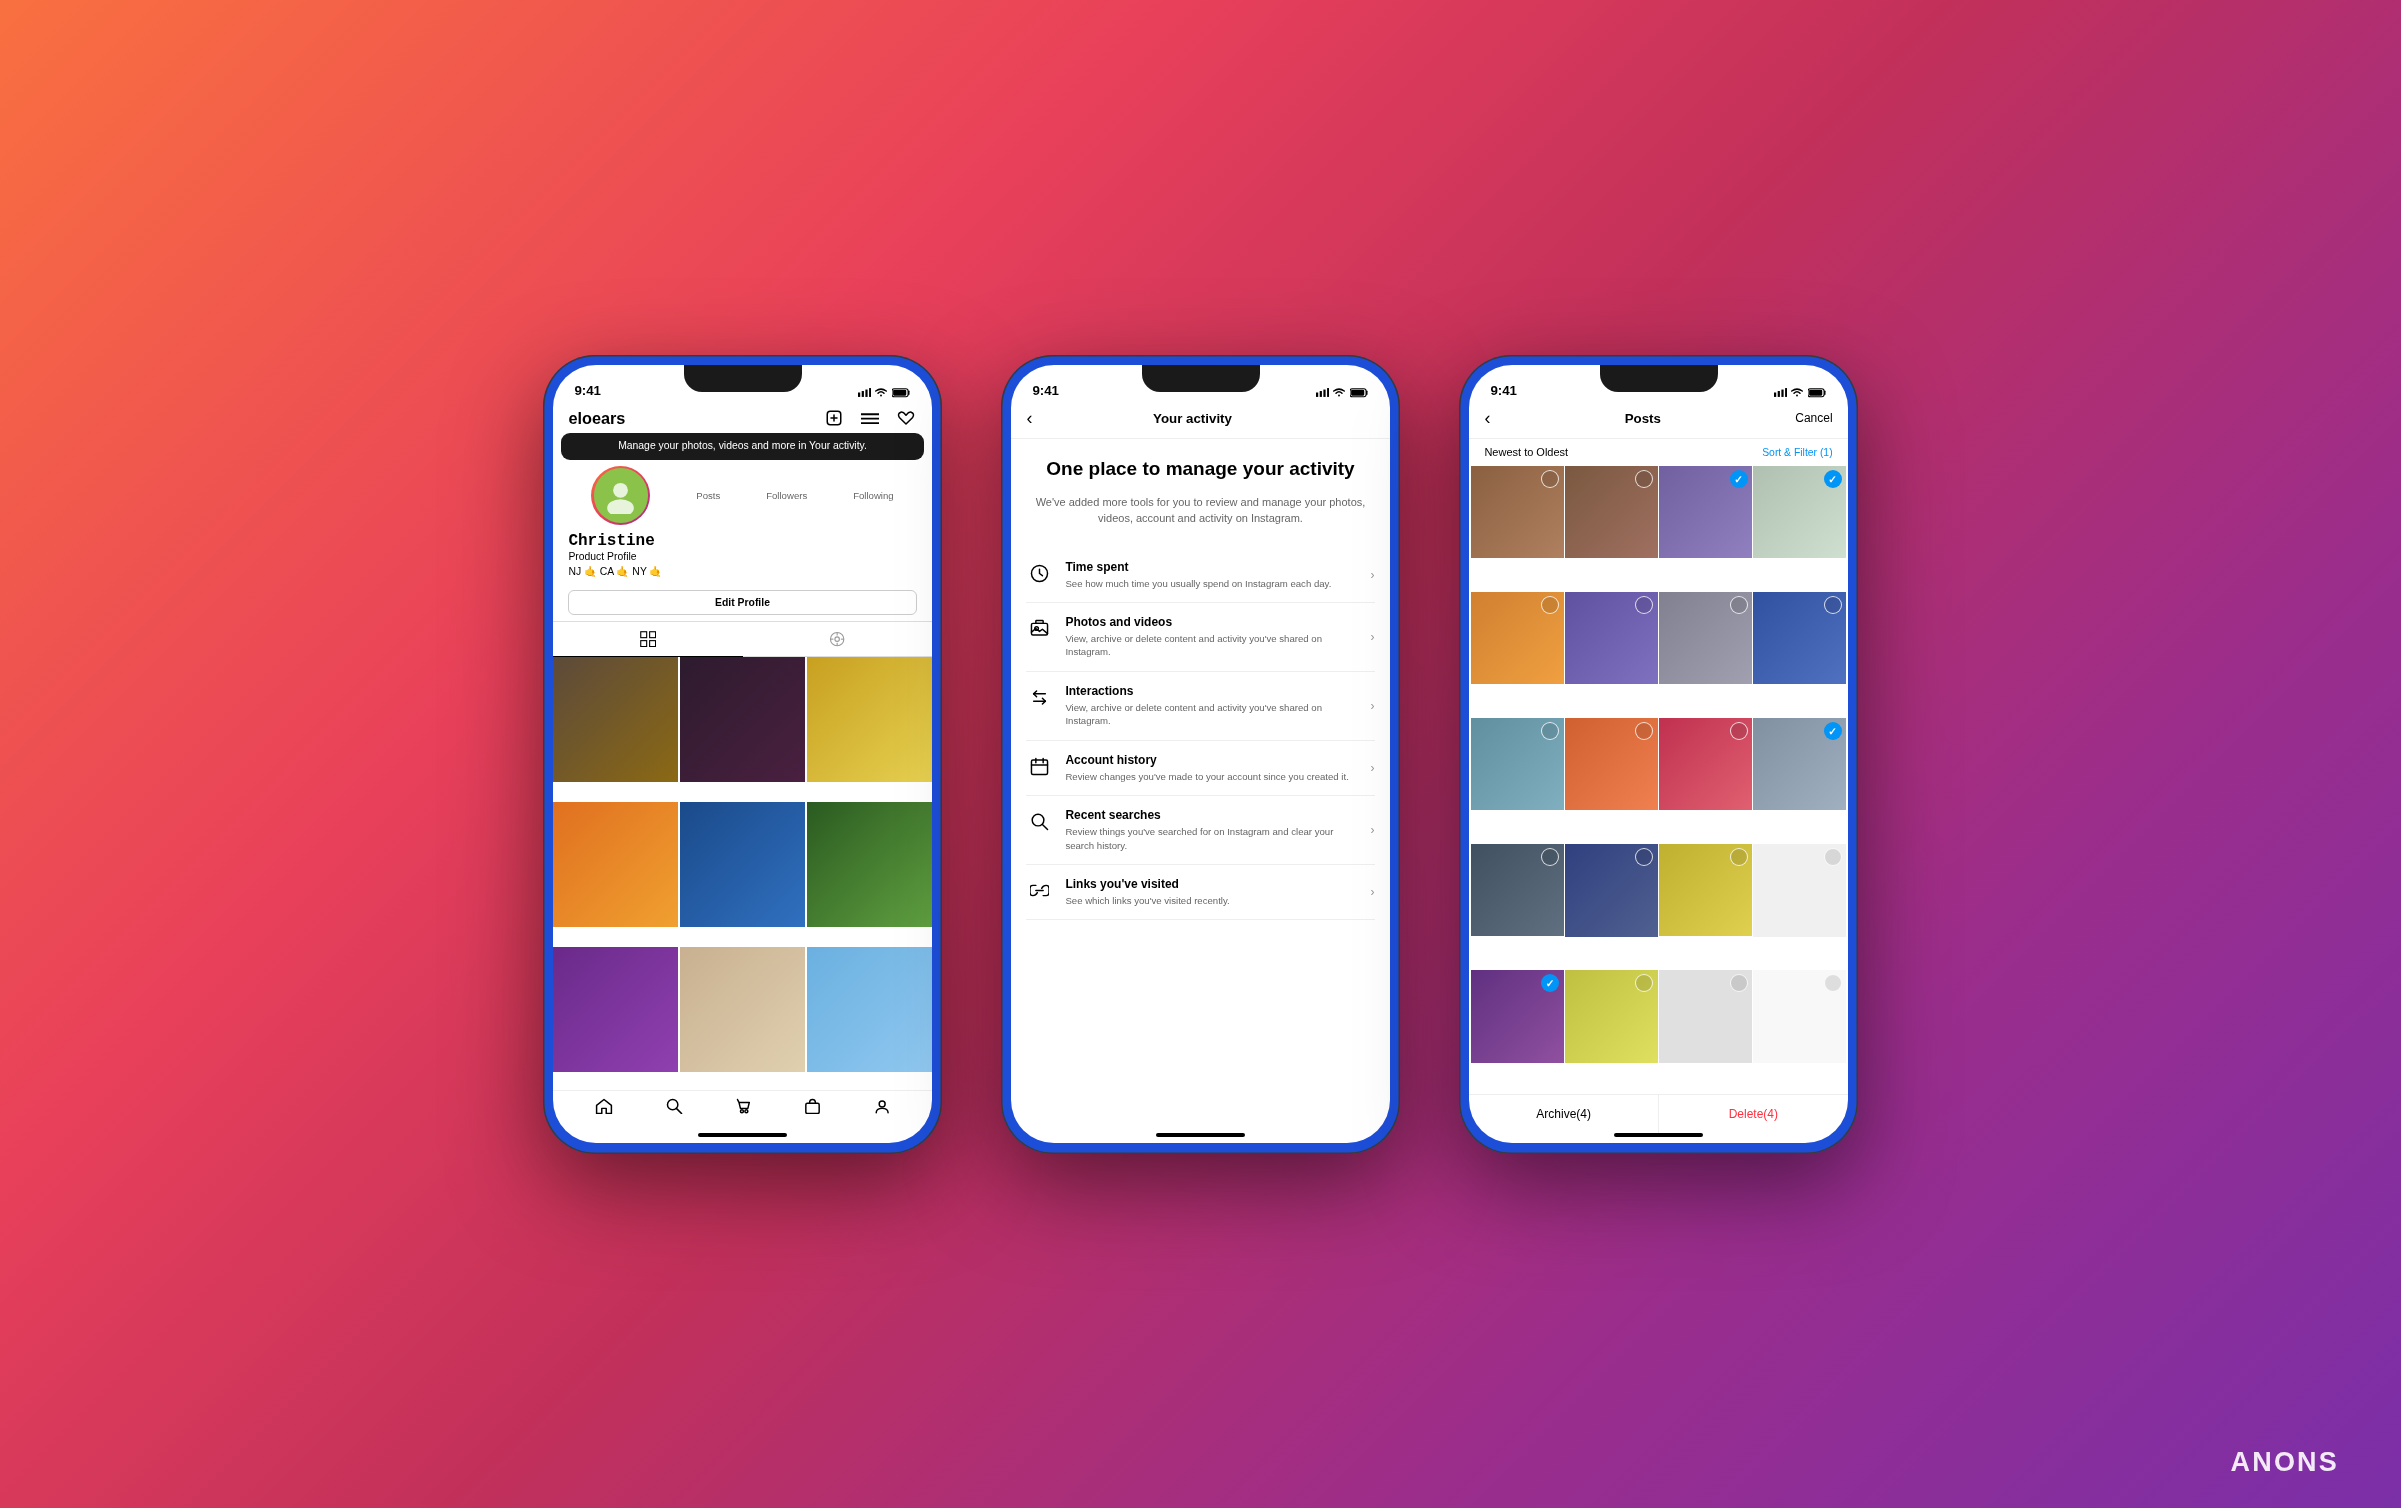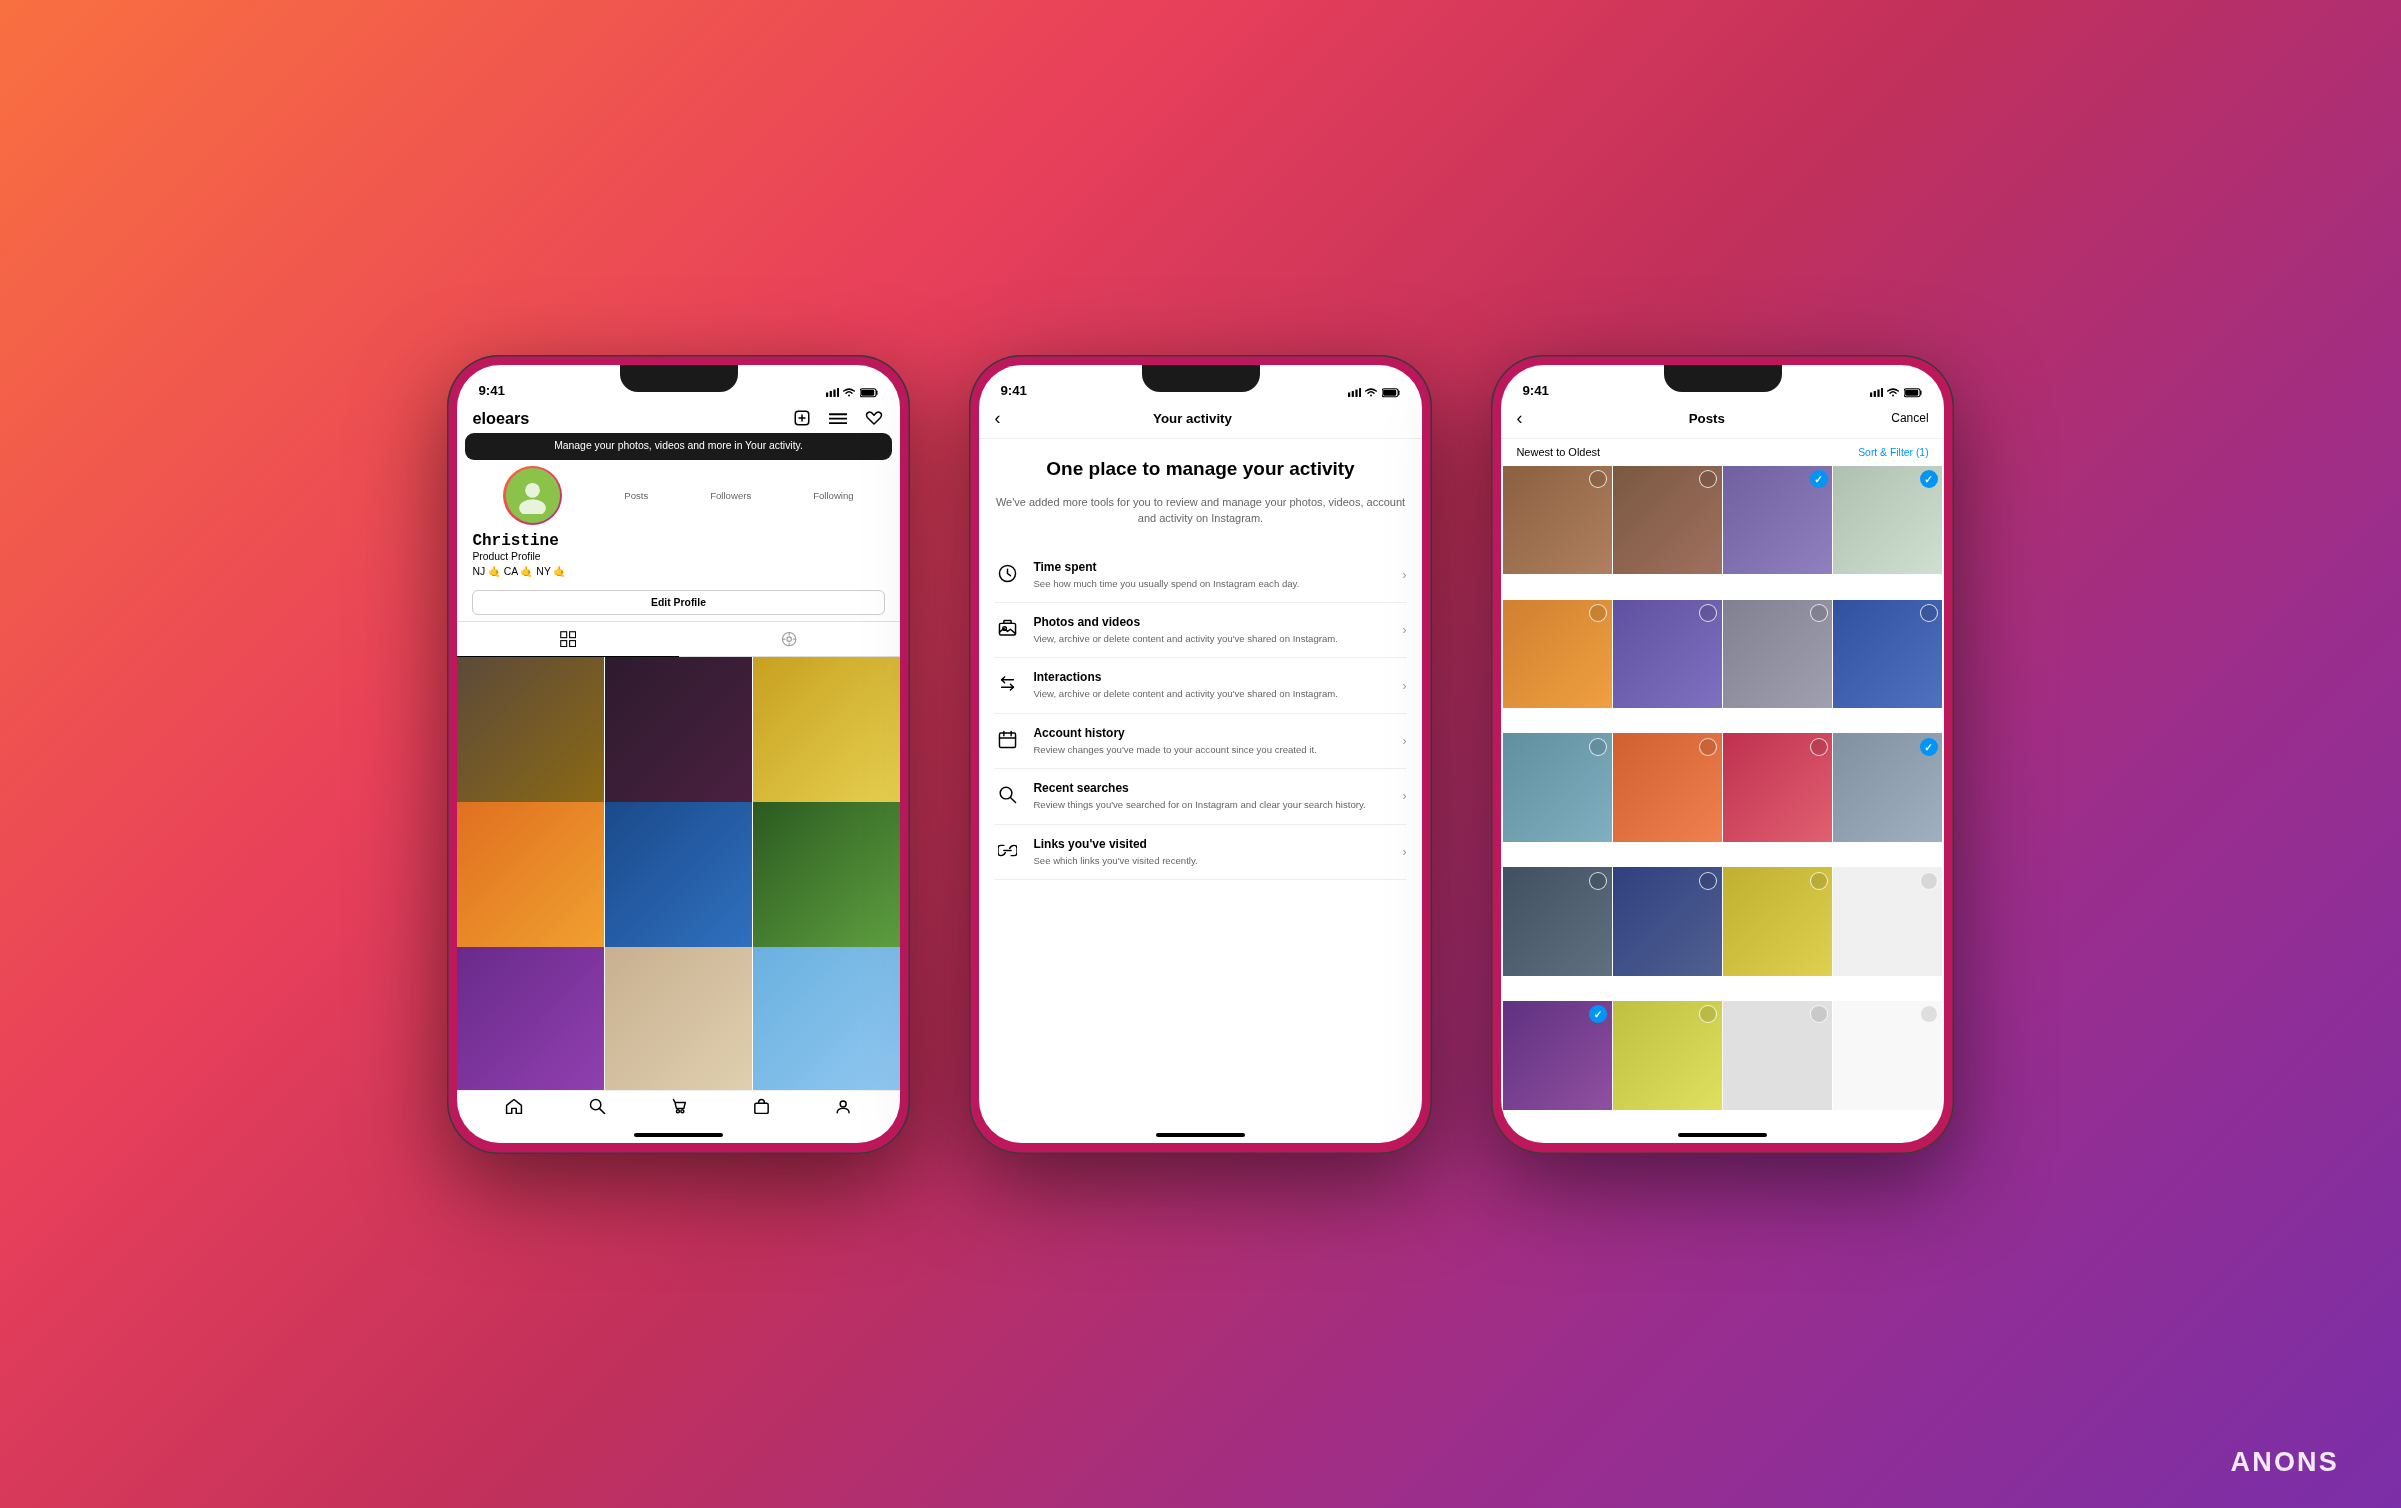--- a/index.html
+++ b/index.html
@@ -13,23 +13,23 @@
       font-family: -apple-system, BlinkMacSystemFont, 'Helvetica Neue', Arial, sans-serif;
       position: relative;
     }
     .phones-container {
       display: flex;
       gap: 59px;
       align-items: center;
     }
     
     .phone {
-      width: 463px;
+      width: 399px;
       height: 799px;
-      background: #be185d;
+      background: #1d4ed8;
       border-radius: 52px;
       padding: 10.4px;
       box-shadow: 0 30px 89px rgba(0,0,0,0.5), inset 0 0 0 1.5px #3a3a3a;
       position: relative;
     }
     .phone-inner {
       width: 100%;
       height: 100%;
       background: #fff;
       border-radius: 43px;
@@ -822,20 +822,24 @@
             <div class="cell-select"></div>
           </div>
           <div class="posts-cell" style="background: #e0e0e0;">
             <div class="cell-select"></div>
           </div>
           <div class="posts-cell" style="background: #f8f8f8;">
             <div class="cell-select"></div>
           </div>
         </div>
 
+        <div class="posts-bottom">
+          <div class="posts-archive-btn">Archive(4)</div>
+          <div class="posts-delete-btn">Delete(4)</div>
+        </div>
         <div class="home-indicator"></div>
       </div>
     </div>
   </div>
 
 </div>
 
 <div class="watermark">ANONS</div>
 
 

